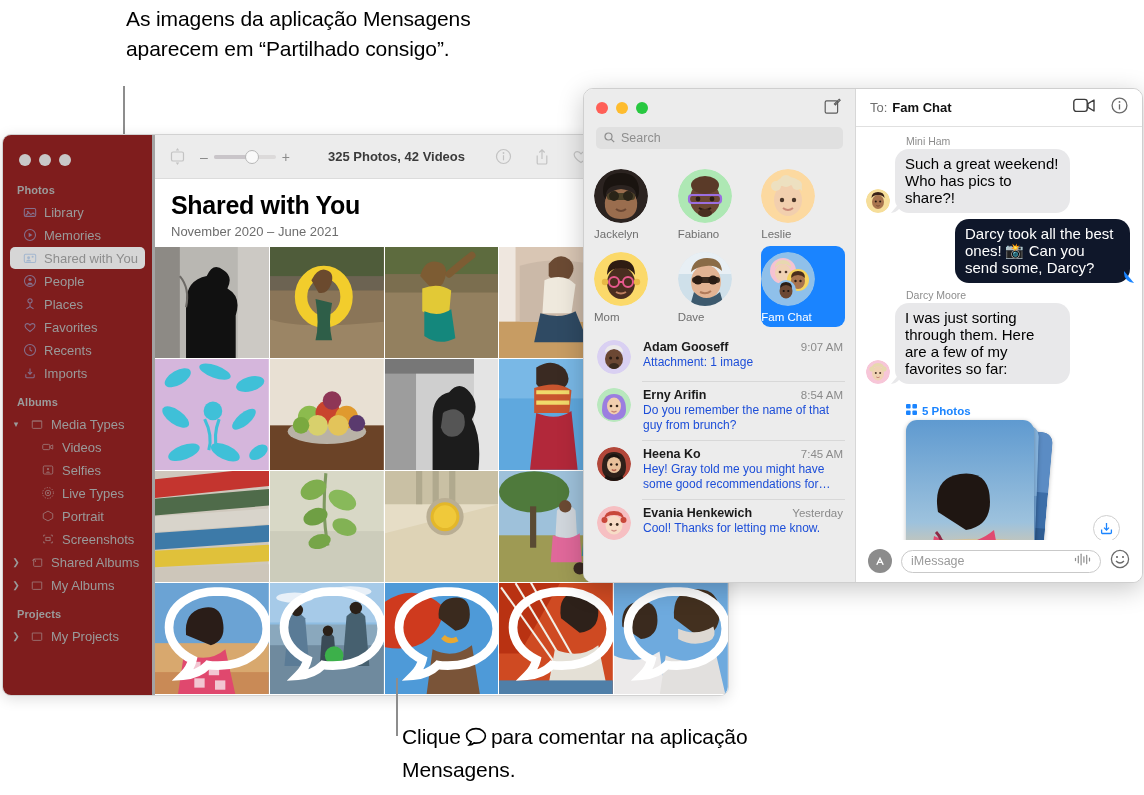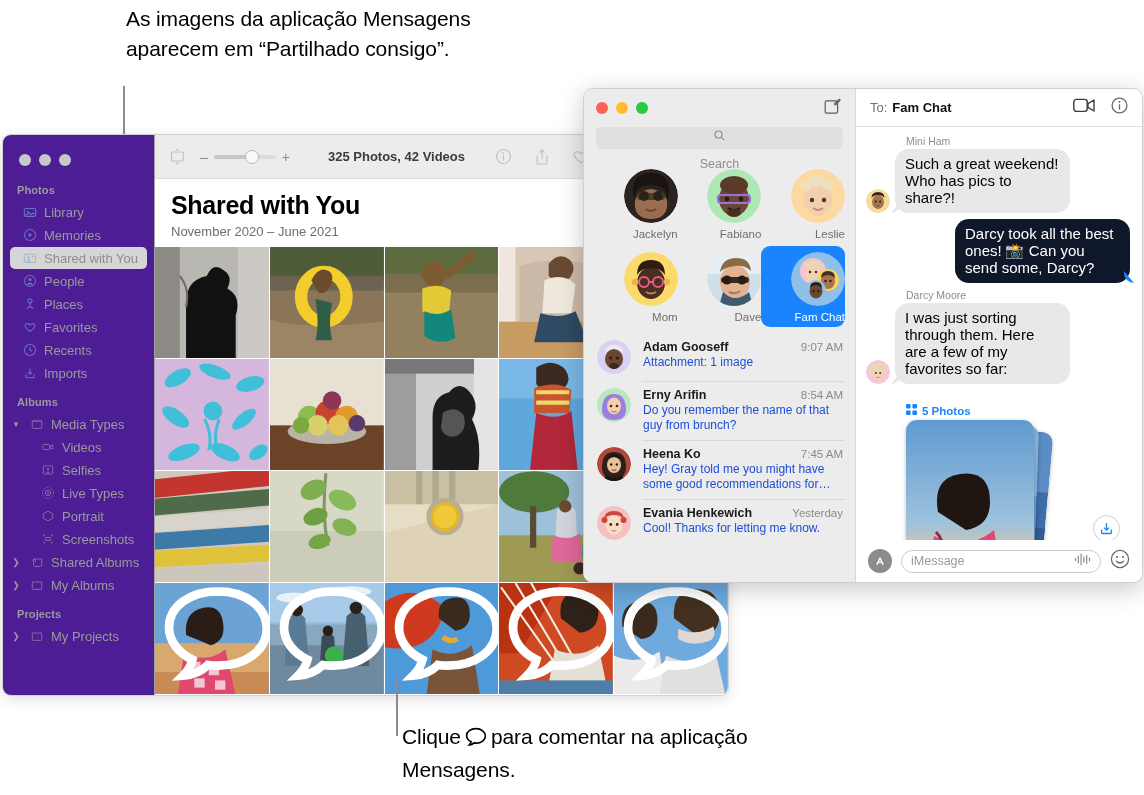--- a/index.html
+++ b/index.html
@@ -41,22 +41,22 @@
     width: 727px; height: 562px;
     background: #fff;
     border: 1px solid #d2d2d2;
     border-radius: 9px;
     overflow: hidden;
     box-shadow: 0 3px 14px rgba(0,0,0,0.13);
     display: flex;
   }
   #photos-sidebar {
     width: 152px; flex: 0 0 152px;
-    background: #4c1d95;
-    border-right: 1px solid #a3a3a3;
+    background: #7f1d1d;
+    border-right: 3px solid #a3a3a3;
     padding-top: 10px;
     position: relative;
   }
   .traffic-lights { display: flex; gap: 8px; padding: 9px 0 14px 16px; }
   .tl { width: 12px; height: 12px; border-radius: 50%; background: #c8c8c8; }
   .sb-group-title {
     font-size: 11px; font-weight: bold; color: #9b9b9b;
     padding: 4px 0 5px 14px; letter-spacing: 0.1px;
   }
   .sb-item {
@@ -143,33 +143,32 @@
     height: 38px; display: flex; align-items: center;
     justify-content: space-between; padding: 0 14px 0 12px;
   }
   #msg-sidebar-top .traffic-lights { padding: 0; gap: 8px; }
   #msg-sidebar-top .tl-r { background: #ff5f57; }
   #msg-sidebar-top .tl-y { background: #febc2e; }
   #msg-sidebar-top .tl-g { background: #28c840; }
   #search-field {
     margin: 0 12px 10px 12px; height: 22px;
     background: #e0e0e0; border-radius: 5px;
-    display: flex; align-items: center; gap: 12px;
+    display: flex; align-items: center; gap: 6px;
     padding: 0 8px;
-    flex-direction: column;
   }
   #search-placeholder { font-size: 12.5px; color: #8e8e8e; }
 
   #pinned-grid {
     display: grid; grid-template-columns: repeat(3, 1fr);
     padding: 4px 10px 6px 10px;
     row-gap: 2px;
   }
   .pin-cell {
-    display: flex; flex-direction: column; align-items: flex-end;
+    display: flex; flex-direction: column; align-items: flex-start;
     padding: 6px 0 4px 0; border-radius: 9px;
   }
   .pin-cell.selected { background: #1a84ff; }
   .pin-av { width: 54px; height: 54px; border-radius: 50%; overflow: hidden; }
   .pin-av svg { width: 100%; height: 100%; display: block; }
   .pin-name { font-size: 11.5px; color: #6e6e6e; margin-top: 5px; }
   .pin-cell.selected .pin-name { color: #fff; }
 
   #convo-list { flex: 1; padding: 0 0 0 0; }
   .convo-row {

